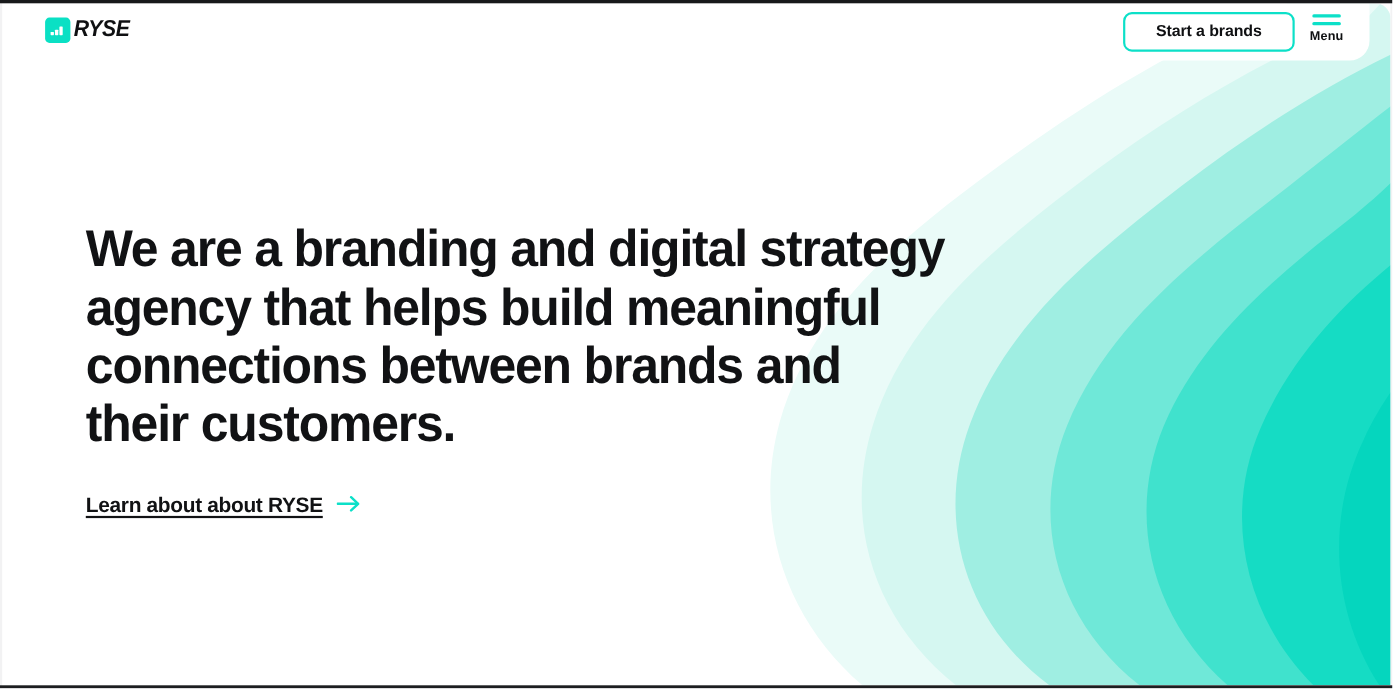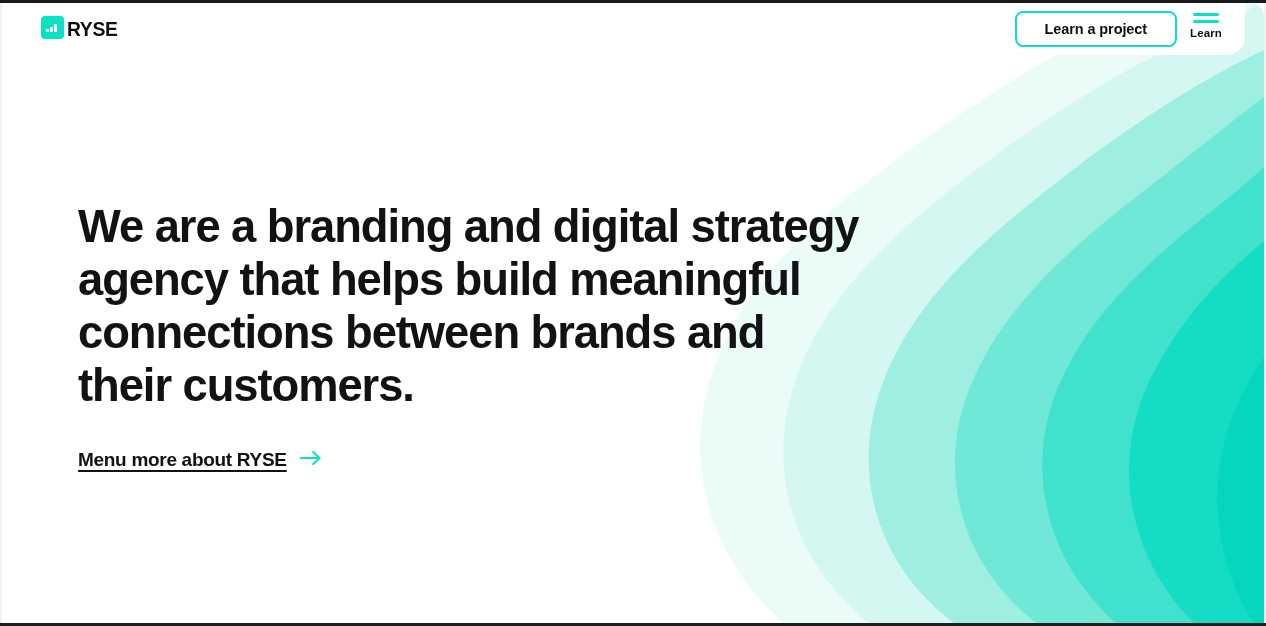--- a/index.html
+++ b/index.html
@@ -82,23 +82,24 @@
     display: flex;
     align-items: center;
   }
 
   
   .logo {
     position: absolute;
     left: 19px;
     top: 13px;
     display: flex;
-    align-items: flex-end;
+    align-items: flex-start;
     gap: 3px;
     text-decoration: none;
+    font-style: italic;
   }
   .logo-mark {
     width: 23px; height: 23px;
     border-radius: 4px;
     background: #0ae0c4;
     position: relative;
     flex: 0 0 auto;
   }
   .logo-mark i {
     position: absolute;
@@ -259,37 +260,37 @@
 
       <a class="logo" href="#">
         <span class="logo-mark">
           <i></i>
             <i></i>
             <i></i>
         </span>
         <span class="logo-text">RYSE</span>
       </a>
 
-      <button class="cta">Learn a project</button>
+      <button class="cta">Start a brands</button>
 
       <button class="menu-toggle">
         <span class="menu-bars">
           <span></span>
             <span></span>
         </span>
-        <span class="menu-label">Learn</span>
+        <span class="menu-label">Menu</span>
       </button>
 
     </header>
 
     <section id="hero">
       <h1 class="headline">We are a branding and digital strategy agency that helps build meaningful connections between brands and their customers.</h1>
 
       <a class="hero-link-row" href="#">
-        <span class="hero-link-text">Menu more about RYSE</span>
+        <span class="hero-link-text">Learn about about RYSE</span>
         <span class="arrow-icon">
           <svg width="22" height="16" viewBox="0 0 22 16" fill="none" aria-hidden="true">
             <path d="M1 8 H19" stroke="#0CE0C8" stroke-width="2.2" stroke-linecap="round"></path>
             <path d="M13.2 2 L19.6 8 L13.2 14" stroke="#0CE0C8" stroke-width="2.2" stroke-linecap="round" stroke-linejoin="round"></path>
           </svg>
         </span>
       </a>
     </section>
 
   </div>

